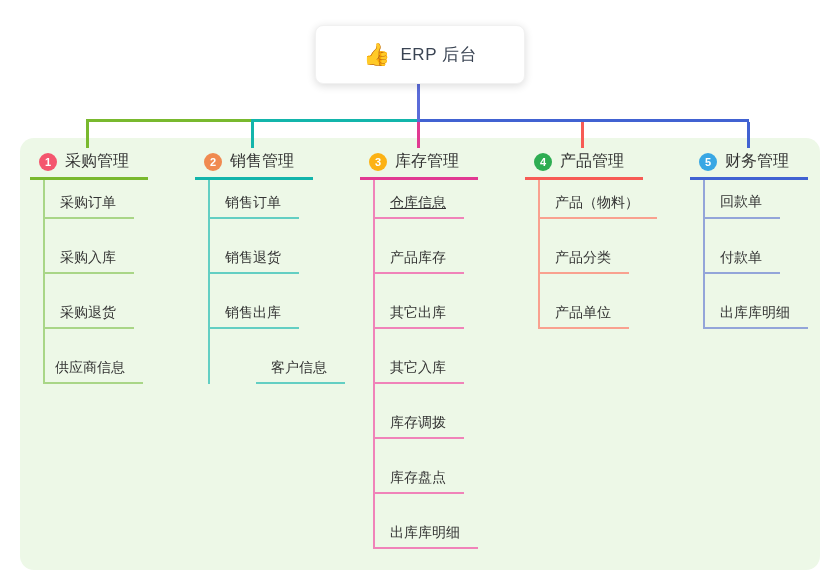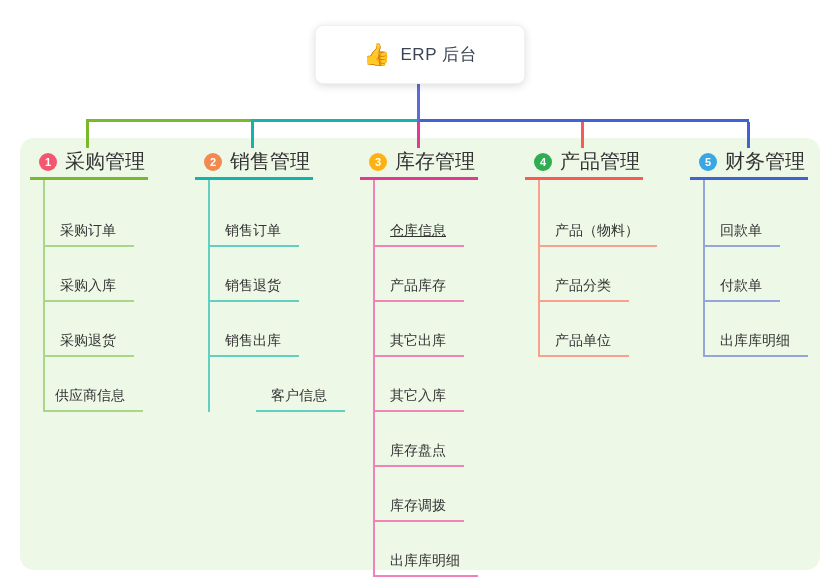--- a/index.html
+++ b/index.html
@@ -39,31 +39,31 @@
     display:flex;align-items:center;gap:8px;
     width:118px;height:31px;box-sizing:content-box;
     border-bottom:3px solid;cursor:default;
   }
   .badge{
     width:18px;height:18px;border-radius:50%;
     margin-left:9px;flex:0 0 auto;
     display:flex;align-items:center;justify-content:center;
     color:#fff;font-size:11px;font-weight:bold;
   }
-  .branch-label{font-size:20px;color:#333;font-weight:500;white-space:nowrap;}
+  .branch-label{font-size:16px;color:#333;font-weight:500;white-space:nowrap;}
   .children{
     margin-left:13px;border-left:2px solid;width:max-content;
   }
   .child{
     width:max-content;
     padding:28px 18px 5px 15px;
     border-bottom:2px solid;
     font-size:14px;line-height:20px;color:#333;white-space:nowrap;
   }
-  .child:first-child{padding-top:40px;}
+  .child:first-child{padding-top:12px;}
 </style>
 </head>
 <body>
 
 <div class="canvas">
 
   <div class="panel"></div>
 
   <div class="line h-line" style="left:86px;width:334px;background:#79b92e;"></div>
   <div class="line h-line" style="left:251px;width:169px;background:#13b5ab;"></div>
@@ -106,43 +106,43 @@
       <div class="branch" style="left: 360px;">
         <div class="branch-title" style="border-bottom-color: rgb(225, 58, 146);">
           <span class="badge" style="background: rgb(252, 178, 20);">3</span>
           <span class="branch-label">库存管理</span>
         </div>
         <div class="children" style="border-left-color: rgb(240, 131, 185);">
           <div class="child" style="border-bottom-color: rgb(240, 131, 185); text-decoration: underline;">仓库信息</div>
           <div class="child" style="border-bottom-color: rgb(240, 131, 185);">产品库存</div>
           <div class="child" style="border-bottom-color: rgb(240, 131, 185);">其它出库</div>
           <div class="child" style="border-bottom-color: rgb(240, 131, 185);">其它入库</div>
+          <div class="child" style="border-bottom-color: rgb(240, 131, 185);">库存调拨</div>
           <div class="child" style="border-bottom-color: rgb(240, 131, 185);">库存盘点</div>
-          <div class="child" style="border-bottom-color: rgb(240, 131, 185);">库存调拨</div>
           <div class="child" style="border-bottom-color: rgb(240, 131, 185);">出库库明细</div>
         </div>
       </div>
       <div class="branch" style="left: 525px;">
         <div class="branch-title" style="border-bottom-color: rgb(247, 91, 85);">
           <span class="badge" style="background: rgb(46, 173, 82);">4</span>
           <span class="branch-label">产品管理</span>
         </div>
         <div class="children" style="border-left-color: rgb(249, 161, 143);">
           <div class="child" style="border-bottom-color: rgb(249, 161, 143);">产品（物料）</div>
           <div class="child" style="border-bottom-color: rgb(249, 161, 143);">产品分类</div>
           <div class="child" style="border-bottom-color: rgb(249, 161, 143);">产品单位</div>
         </div>
       </div>
       <div class="branch" style="left: 690px;">
         <div class="branch-title" style="border-bottom-color: rgb(65, 98, 210);">
           <span class="badge" style="background: rgb(56, 167, 228);">5</span>
           <span class="branch-label">财务管理</span>
         </div>
         <div class="children" style="border-left-color: rgb(147, 165, 217);">
-          <div class="child" style="border-bottom-color: rgb(147, 165, 217);">回款单</div>
+          <div class="child" style="border-bottom-color: rgb(147, 165, 217); font-family: Liberation Serif, serif;">回款单</div>
           <div class="child" style="border-bottom-color: rgb(147, 165, 217);">付款单</div>
           <div class="child" style="border-bottom-color: rgb(147, 165, 217);">出库库明细</div>
         </div>
       </div>
     </div>
 
   <div class="root-node">
     <span class="emoji">👍</span>
     <span class="root-label">ERP 后台</span>
   </div>

